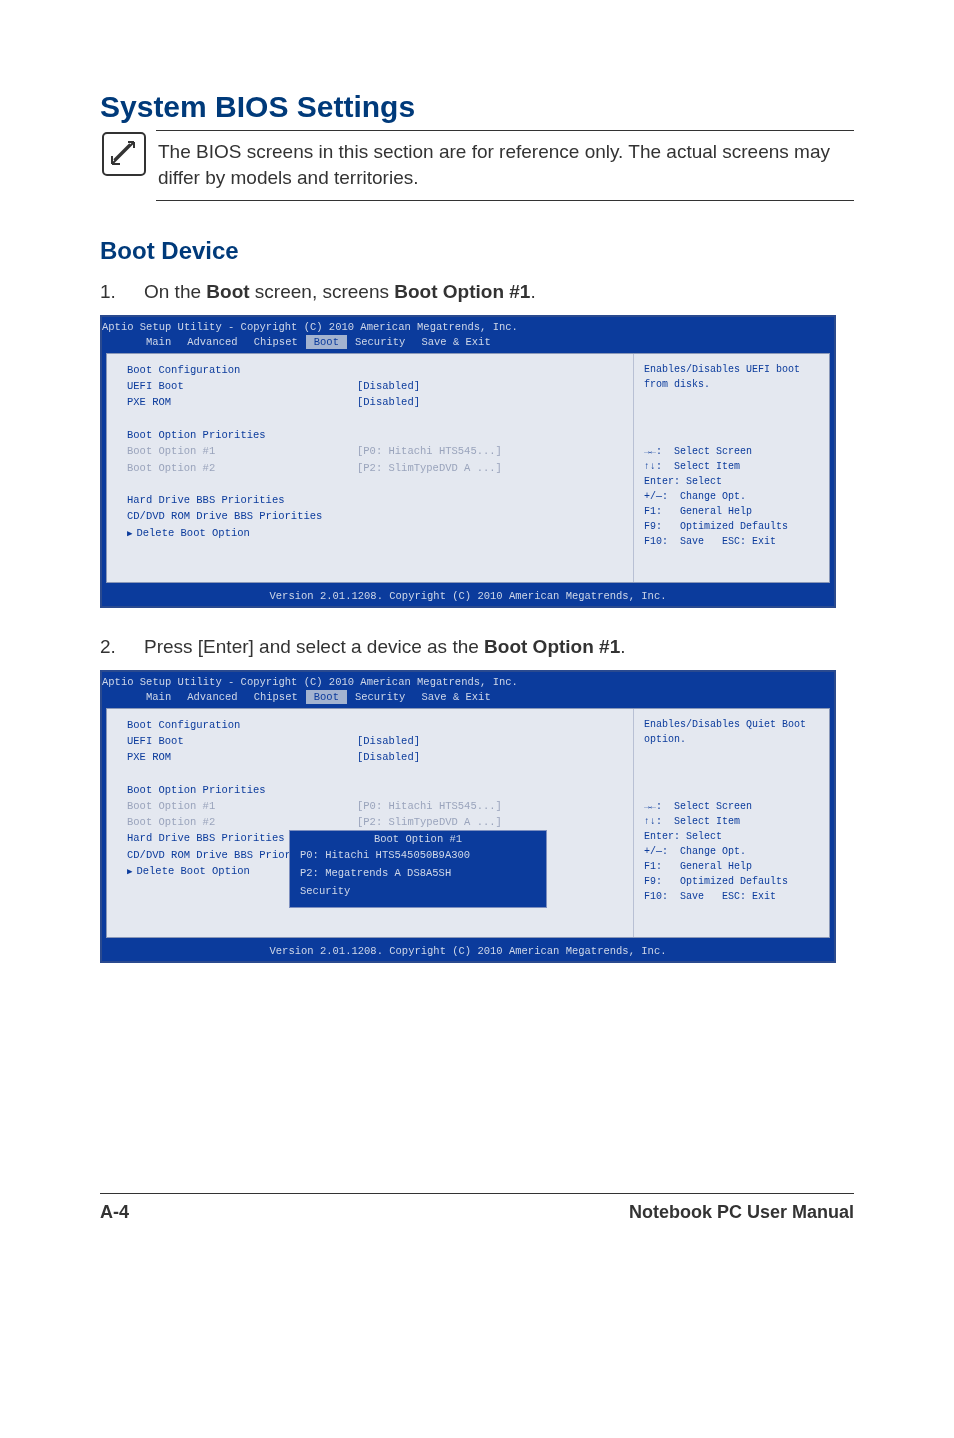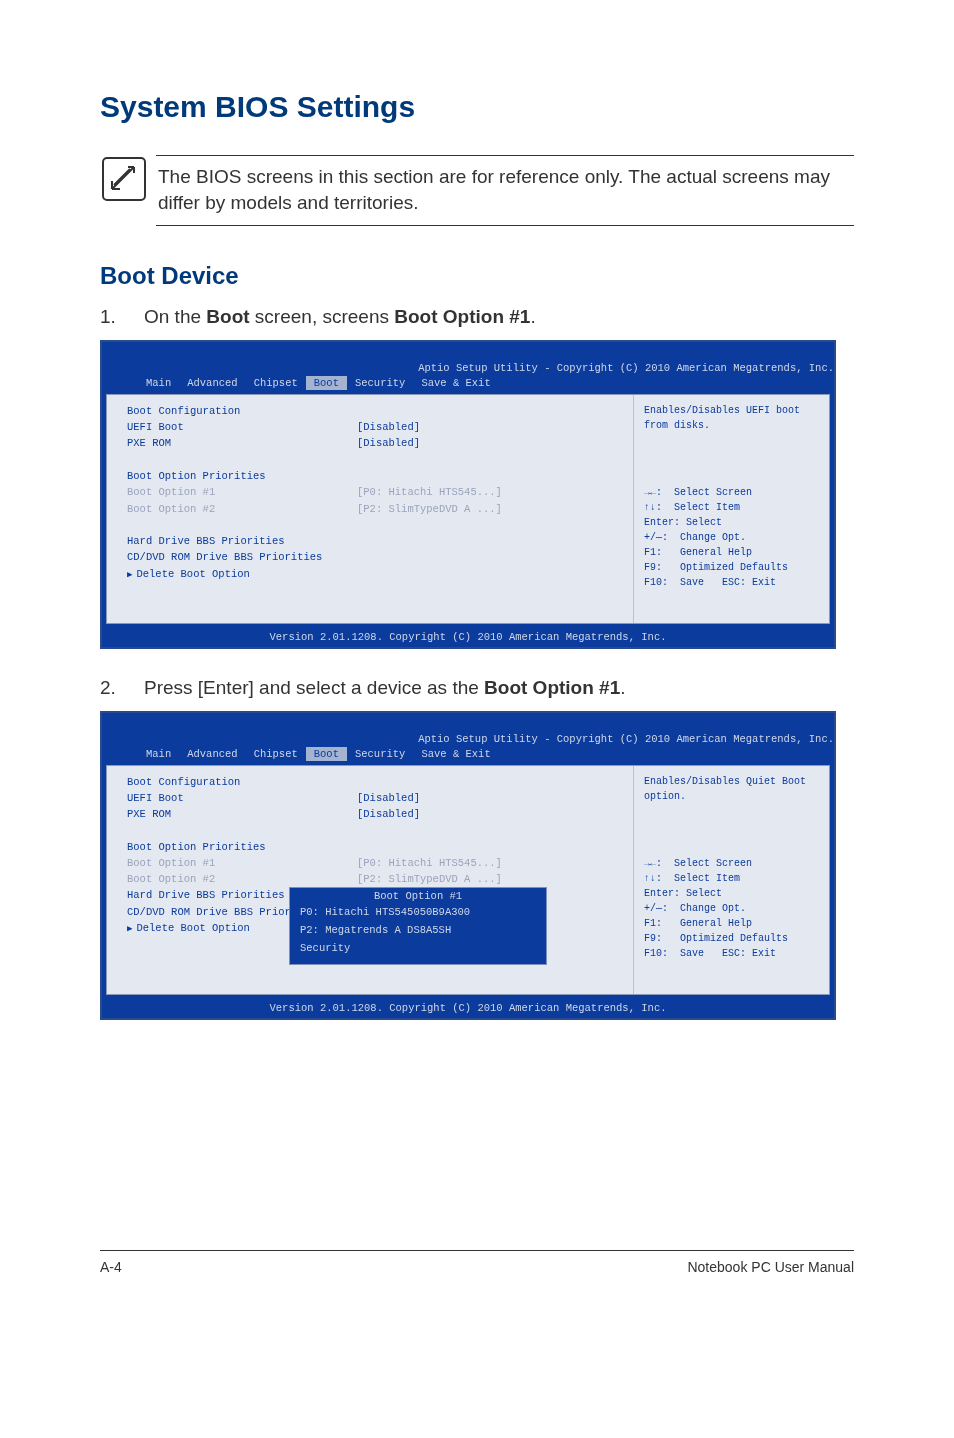--- a/index.html
+++ b/index.html
@@ -8,21 +8,21 @@
     background: #ffffff;
     width: 954px;
     margin: 0 auto;
     padding: 90px 100px 40px 100px;
     color: #333;
   }
   .page-title {
     color: #003a7a;
     font-size: 30px;
     font-weight: 700;
-    margin-bottom: 31px;
+    margin-bottom: 6px;
   }
   .note-row {
     display: flex;
     align-items: flex-start;
     gap: 8px;
     margin-bottom: 36px;
   }
   .note-icon {
     flex: 0 0 48px;
     display: flex;
@@ -63,25 +63,24 @@
     width: 736px;
     margin: 8px 0 26px 0;
     font-family: "Lucida Console","Courier New",monospace;
     font-size: 10.5px;
     background: #0b3b9c;
     color: #cfd7e8;
     border: 2px solid #2a4a8f;
     position: relative;
   }
   .bios-header {
-    text-align: right;
+    text-align: left;
     padding: 4px 0 2px 0;
     color: #cfd7e8;
     font-size: 10.5px;
-    margin-top: 16px;
   }
   .bios-tabs {
     display: flex;
     padding: 0 36px 4px 36px;
     gap: 0;
   }
   .bios-tab {
     padding: 1px 8px;
     color: #cfd7e8;
   }
@@ -146,22 +145,23 @@
     padding: 1px 10px;
     line-height: 1.5;
   }
 
   .page-footer {
     display: flex;
     justify-content: space-between;
     border-top: 1px solid #333;
     margin-top: 230px;
     padding-top: 8px;
-    font-size: 14px;
+    font-size: 18px;
     color: #333;
+    font-weight: bold;
   }
 </style>
 </head>
 <body>
 
 <h1 class="page-title">System BIOS Settings</h1>
 
 <div class="note-row">
   <div class="note-icon">
     <svg width="48" height="48" viewBox="0 0 48 48">

